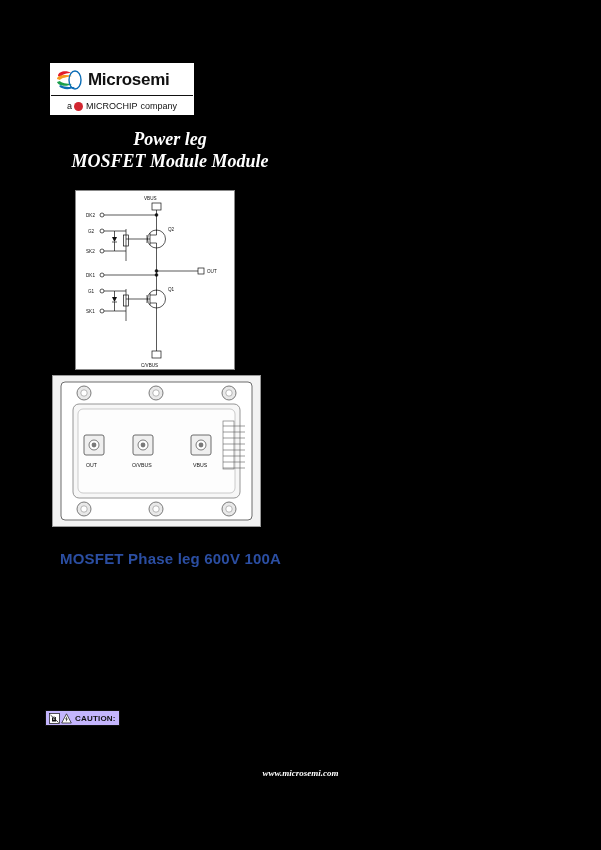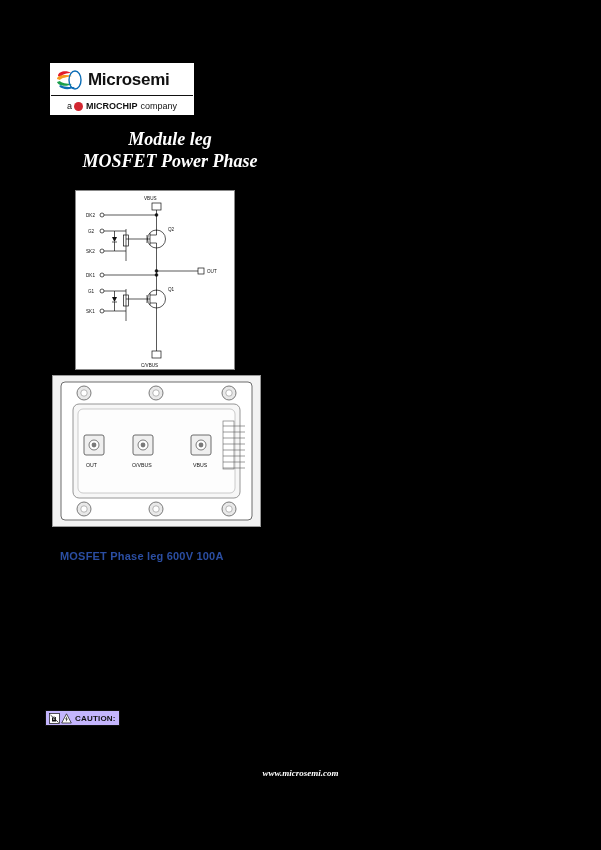--- a/index.html
+++ b/index.html
@@ -63,21 +63,21 @@
   }
   .logo-bottom .mchp-mark {
     display: inline-block;
     width: 9px; height: 9px;
     border-radius: 50%;
     background: #d22630;
     margin: 0 3px 0 2px;
     position: relative;
     top: 1px;
   }
-  .logo-bottom b { font-weight: bold; }
+  .logo-bottom b { font-weight: normal; }
 
   
   .doc-title {
     position: absolute;
     left: 0; top: 128px;
     width: 340px;
     text-align: center;
     font-family: "Liberation Serif", serif;
     font-style: italic;
     font-weight: bold;
@@ -108,21 +108,21 @@
   }
   .package svg { display: block; }
 
   
   .partline {
     position: absolute;
     left: 60px; top: 550px;
     width: 260px;
     font-family: "Liberation Sans", sans-serif;
     font-weight: bold;
-    font-size: 11px;
+    font-size: 15px;
     color: #2b4ea2;
     letter-spacing: 0.2px;
     white-space: nowrap;
     overflow: hidden;
   }
 
   
   .caution {
     position: absolute;
     left: 45px; top: 710px;
@@ -185,22 +185,22 @@
     </div>
     <div class="logo-bottom">
       <span>a</span>
       <span class="mchp-mark"></span>
       <b>MICROCHIP</b>
       <span style="margin-left:3px">company</span>
     </div>
   </div>
 
   <div class="doc-title">
-    <div>Module leg</div>
-    <div>MOSFET Power Phase</div>
+    <div>Power leg</div>
+    <div>MOSFET Module Module</div>
   </div>
 
   <div class="schematic">
     <svg width="158" height="178" viewBox="0 0 158 178">
       <g stroke="#111111" stroke-width="0.7" fill="none">
 
         <rect x="76" y="12" width="9" height="7"></rect>
         <line x1="80.5" y1="19" x2="80.5" y2="34"></line>
 
         <rect x="76" y="160" width="9" height="7"></rect>

